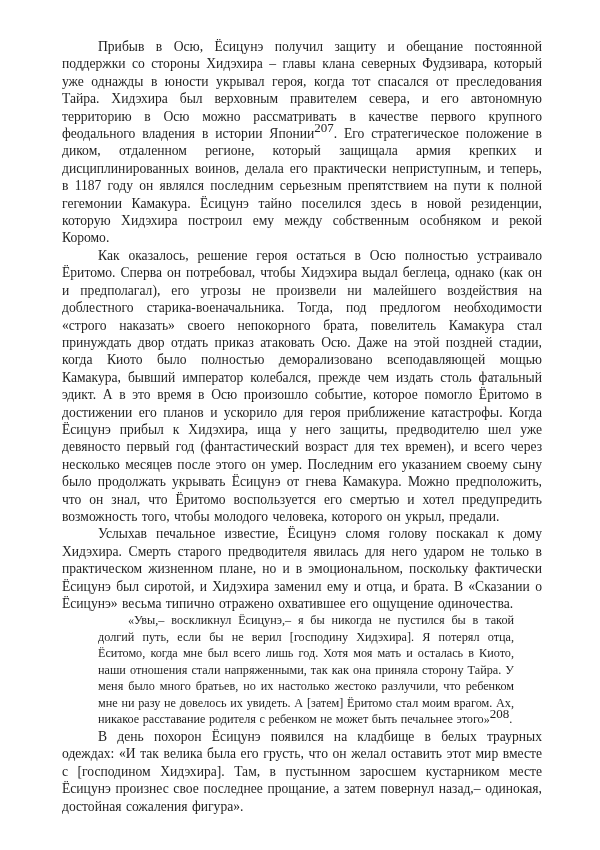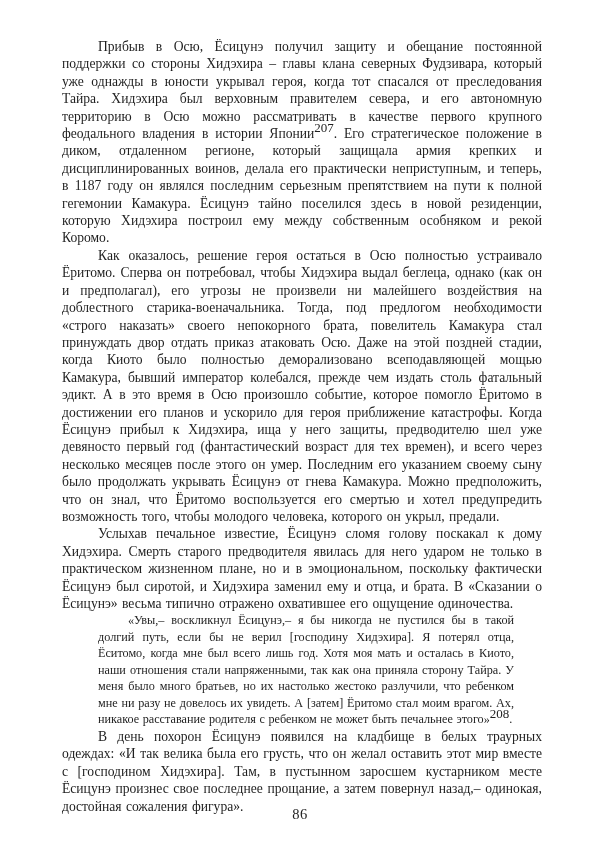--- a/index.html
+++ b/index.html
@@ -59,14 +59,13 @@
 <body>
 
 <div class="page">
   <div class="text-block">
       <p class="body"><span>Прибыв в Осю, Ёсицунэ получил защиту и обещание постоянной поддержки со стороны Хидэхира – главы клана северных Фудзивара, который уже однажды в юности укрывал героя, когда тот спасался от преследования Тайра. Хидэхира был верховным правителем севера, и его автономную территорию в Осю можно рассматривать в качестве первого крупного феодального владения в истории Японии</span><sup>207</sup><span>. Его стратегическое положение в диком, отдаленном регионе, который защищала армия крепких и дисциплинированных воинов, делала его практически неприступным, и теперь, в 1187 году он являлся последним серьезным препятствием на пути к полной гегемонии Камакура. Ёсицунэ тайно поселился здесь в новой резиденции, которую Хидэхира построил ему между собственным особняком и рекой Коромо.</span></p>
       <p class="body"><span>Как оказалось, решение героя остаться в Осю полностью устраивало Ёритомо. Сперва он потребовал, чтобы Хидэхира выдал беглеца, однако (как он и предполагал), его угрозы не произвели ни малейшего воздействия на доблестного старика-военачальника. Тогда, под предлогом необходимости «строго наказать» своего непокорного брата, повелитель Камакура стал принуждать двор отдать приказ атаковать Осю. Даже на этой поздней стадии, когда Киото было полностью деморализовано всеподавляющей мощью Камакура, бывший император колебался, прежде чем издать столь фатальный эдикт. А в это время в Осю произошло событие, которое помогло Ёритомо в достижении его планов и ускорило для героя приближение катастрофы. Когда Ёсицунэ прибыл к Хидэхира, ища у него защиты, предводителю шел уже девяносто первый год (фантастический возраст для тех времен), и всего через несколько месяцев после этого он умер. Последним его указанием своему сыну было продолжать укрывать Ёсицунэ от гнева Камакура. Можно предположить, что он знал, что Ёритомо воспользуется его смертью и хотел предупредить возможность того, чтобы молодого человека, которого он укрыл, предали.</span></p>
       <p class="body"><span>Услыхав печальное известие, Ёсицунэ сломя голову поскакал к дому Хидэхира. Смерть старого предводителя явилась для него ударом не только в практическом жизненном плане, но и в эмоциональном, поскольку фактически Ёсицунэ был сиротой, и Хидэхира заменил ему и отца, и брата. В «Сказании о Ёсицунэ» весьма типично отражено охватившее его ощущение одиночества.</span></p>
       <p class="quote"><span>«Увы,– воскликнул Ёсицунэ,– я бы никогда не пустился бы в такой долгий путь, если бы не верил [господину Хидэхира]. Я потерял отца, Ёситомо, когда мне был всего лишь год. Хотя моя мать и осталась в Киото, наши отношения стали напряженными, так как она приняла сторону Тайра. У меня было много братьев, но их настолько жестоко разлучили, что ребенком мне ни разу не довелось их увидеть. А [затем] Ёритомо стал моим врагом. Ах, никакое расставание родителя с ребенком не может быть печальнее этого»</span><sup>208</sup><span>.</span></p>
       <p class="body"><span>В день похорон Ёсицунэ появился на кладбище в белых траурных одеждах: «И так велика была его грусть, что он желал оставить этот мир вместе с [господином Хидэхира]. Там, в пустынном заросшем кустарником месте Ёсицунэ произнес свое последнее прощание, а затем повернул назад,– одинокая, достойная сожаления фигура».</span></p>
     </div>
-  <div class="page-number">86</div>
 </div>
 
 </body></html>

